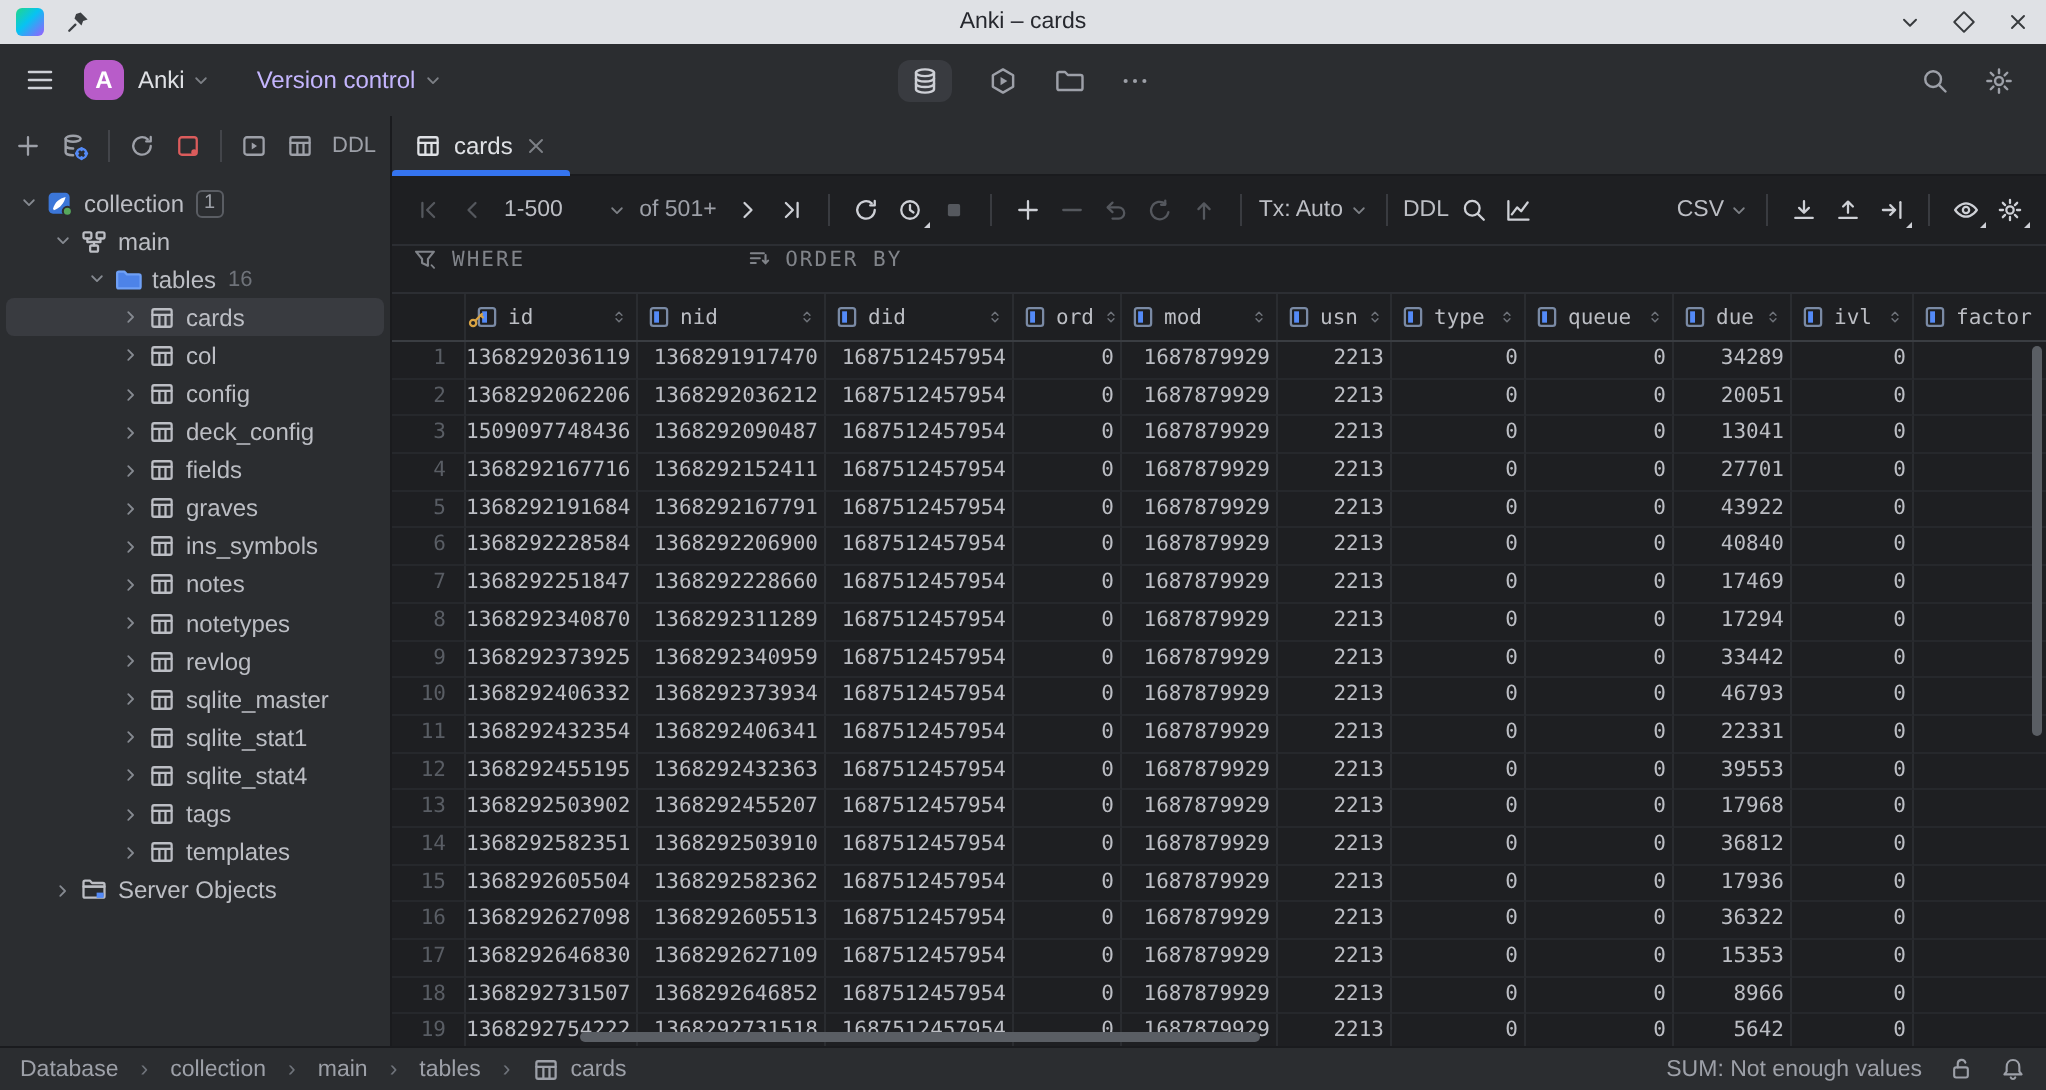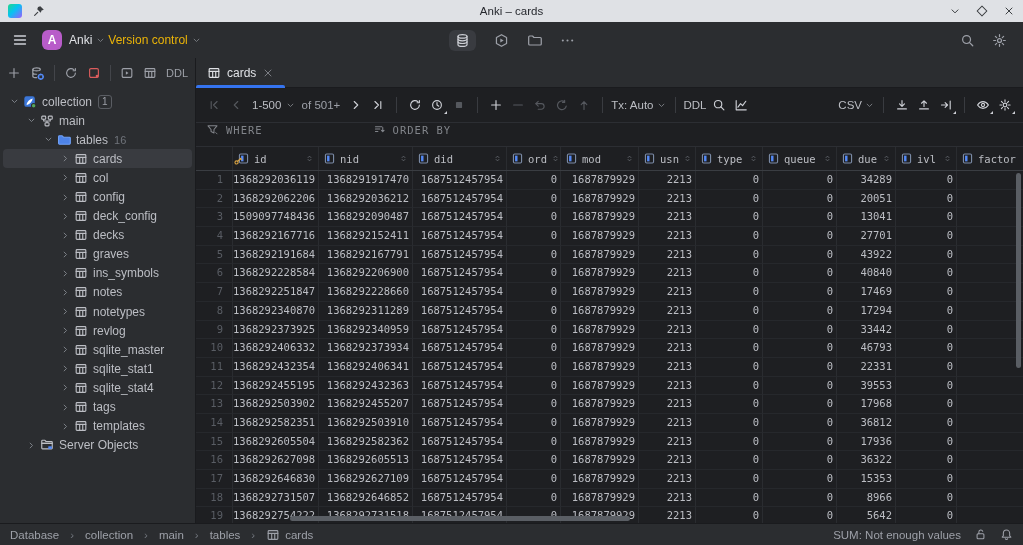--- a/index.html
+++ b/index.html
@@ -15,21 +15,21 @@
             background:linear-gradient(135deg,#21d789 0%,#07c3f2 45%,#9d5cff 100%);margin-right:10px;}
   #win-title{position:absolute;left:50%;transform:translateX(-50%);font-size:11.5px;color:#26282e;}
   #win-controls{margin-left:auto;display:flex;align-items:center;gap:15px;color:#383b3e;}
 
   
   #toolbar{position:absolute;left:0;top:22px;width:100%;height:36px;background:#2b2d30;
            display:flex;align-items:center;padding:0 12px;box-sizing:border-box;}
   #project-badge{width:20px;height:20px;border-radius:6px;background:#b85cc9;color:#fff;
                  font-size:12px;font-weight:bold;display:flex;align-items:center;justify-content:center;margin-left:14px;}
   .tb-label{font-size:12px;color:#dfe1e5;margin-left:7px;}
-  .tb-label2{font-size:12px;color:#eab308;margin-left:2px;}
+  .tb-label2{font-size:12px;color:#c4b5fd;margin-left:22px;}
   .chev{color:#7d8086;margin-left:3px;}
   #toolbar-center{position:absolute;left:50%;transform:translateX(-50%);display:flex;align-items:center;gap:18px;color:#9da0a8;}
   .chip{background:#393b40;border-radius:6px;padding:3px 6px;color:#ced0d6;}
   #toolbar-right{margin-left:auto;display:flex;align-items:center;gap:17px;color:#9da0a8;margin-right:4px;}
 
   
   #content{position:absolute;left:0;top:58px;right:0;bottom:22px;display:flex;}
   #sidebar{width:195px;flex:none;background:#2b2d30;border-right:1px solid #1a1b1e;display:flex;flex-direction:column;}
   #main{flex:1;display:flex;flex-direction:column;min-width:0;background:#1e1f22;}
 
@@ -55,21 +55,21 @@
   .tab-close{color:#7d8086;font-size:12px;}
   #tab-more{position:absolute;right:8px;color:#9da0a8;}
 
   
   #gridbar{height:34px;flex:none;display:flex;align-items:center;padding:0 8px;gap:2px;font-size:11.5px;color:#9da0a8;}
   .tbtn{padding:3px;border-radius:4px;display:inline-flex;position:relative;color:#ced0d6;}
   .tbtn.dim{color:#55585e;}
   .tbtn.corner:after{content:'';position:absolute;right:0;bottom:1px;width:0;height:0;
       border-left:3px solid transparent;border-bottom:3px solid currentColor;}
   .tb-sep{width:1px;height:16px;background:#393b40;margin:0 6px;flex:none;}
-  .range-txt{color:#bcbec4;margin:0 2px 0 4px;}
+  .range-txt{color:#bcbec4;margin:0 20px 0 4px;}
   .total-txt{color:#9da0a8;margin-right:4px;}
   .tx-txt,.fmt-txt,.ddl2-txt{color:#bcbec4;}
   #gridbar-right{margin-left:auto;display:flex;align-items:center;gap:2px;}
 
   
   #filterbar{height:25px;flex:none;display:flex;align-items:flex-start;padding:0 10px;
              border-top:1px solid #2c2e33;border-bottom:1px solid #2c2e33;box-sizing:border-box;
              font-family:"DejaVu Sans Mono",monospace;font-size:10.5px;letter-spacing:1px;color:#81848a;}
   .filter-group{display:flex;align-items:center;gap:7px;}
 
@@ -356,21 +356,21 @@
               <svg width="11" height="11" viewBox="0 0 16 16" fill="none" stroke="currentColor" stroke-width="1.3" stroke-linecap="round" stroke-linejoin="round">
                 <path d="M6 4.5L9.5 8 6 11.5"></path>
               </svg>
             </span>
     <span class="tree-ic ic">
               <svg width="14" height="14" viewBox="0 0 16 16" fill="none" stroke="currentColor" stroke-width="1.3" stroke-linecap="round" stroke-linejoin="round">
                 <rect x="2.5" y="3" width="11" height="10" rx="1"></rect>
                 <path d="M2.5 6.2h11M6.5 6.2V13M10 6.2V13"></path>
               </svg>
             </span>
-    <span class="tree-label">decks</span>
+    <span class="tree-label">fields</span>
 
   </div>
           <div class="tree-row" style="padding-left:54px;">
     <span class="tree-chev ic">
               <svg width="11" height="11" viewBox="0 0 16 16" fill="none" stroke="currentColor" stroke-width="1.3" stroke-linecap="round" stroke-linejoin="round">
                 <path d="M6 4.5L9.5 8 6 11.5"></path>
               </svg>
             </span>
     <span class="tree-ic ic">
               <svg width="14" height="14" viewBox="0 0 16 16" fill="none" stroke="currentColor" stroke-width="1.3" stroke-linecap="round" stroke-linejoin="round">

